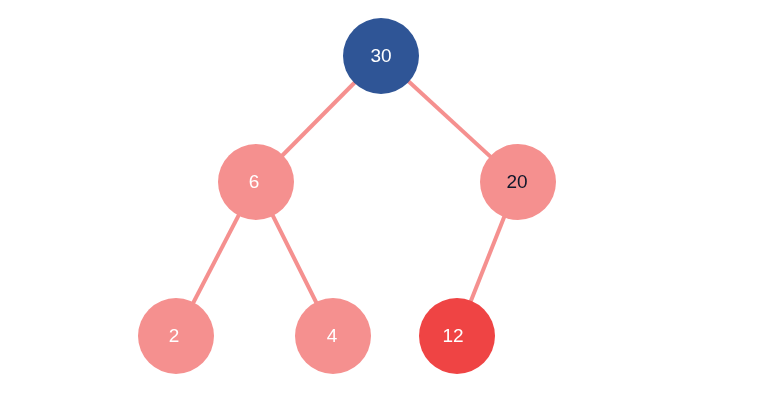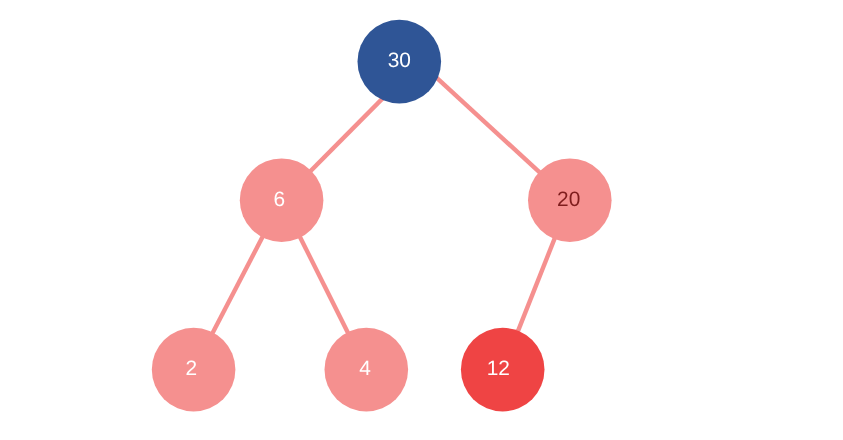--- a/index.html
+++ b/index.html
@@ -51,27 +51,27 @@
 
 <div id="tree-canvas" style="width: 766px; height: 400px; background: rgb(255, 255, 255);">
   <svg id="tree-svg" viewBox="0 0 766 400" xmlns="http://www.w3.org/2000/svg">
       <line x1="381" y1="56" x2="256" y2="182" stroke="#f5908f" stroke-width="4" stroke-linecap="butt"></line>
       <line x1="381" y1="56" x2="518" y2="182" stroke="#f5908f" stroke-width="4" stroke-linecap="butt"></line>
       <line x1="256" y1="182" x2="176" y2="336" stroke="#f5908f" stroke-width="4" stroke-linecap="butt"></line>
       <line x1="256" y1="182" x2="333" y2="336" stroke="#f5908f" stroke-width="4" stroke-linecap="butt"></line>
       <line x1="518" y1="182" x2="457" y2="336" stroke="#f5908f" stroke-width="4" stroke-linecap="butt"></line>
     </svg>
   <div id="nodes-layer">
-      <div class="tree-node" style="left: 325px; top: 18px; width: 76px; height: 76px; background: rgb(47, 85, 150); color: rgb(255, 255, 255);">
+      <div class="tree-node" style="left: 343px; top: 18px; width: 76px; height: 76px; background: rgb(47, 85, 150); color: rgb(255, 255, 255);">
         <span class="node-label" style="transform: translate(0px, -1px);">30</span>
       </div>
       <div class="tree-node" style="left: 218px; top: 144px; width: 76px; height: 76px; background: rgb(245, 144, 143); color: rgb(255, 255, 255);">
         <span class="node-label" style="transform: translate(-2px, -1px);">6</span>
       </div>
-      <div class="tree-node" style="left: 480px; top: 144px; width: 76px; height: 76px; background: rgb(245, 144, 143); color: #7f1d1d;">
+      <div class="tree-node" style="left: 480px; top: 144px; width: 76px; height: 76px; background: rgb(245, 144, 143); color: #0f172a;">
         <span class="node-label" style="transform: translate(-1px, -1px);">20</span>
       </div>
       <div class="tree-node" style="left: 138px; top: 298px; width: 76px; height: 76px; background: rgb(245, 144, 143); color: rgb(255, 255, 255);">
         <span class="node-label" style="transform: translate(-2px, -1px);">2</span>
       </div>
       <div class="tree-node" style="left: 295px; top: 298px; width: 76px; height: 76px; background: rgb(245, 144, 143); color: rgb(255, 255, 255);">
         <span class="node-label" style="transform: translate(-1px, -1px);">4</span>
       </div>
       <div class="tree-node" style="left: 419px; top: 298px; width: 76px; height: 76px; background: #ef4444; color: rgb(255, 255, 255);">
         <span class="node-label" style="transform: translate(-4px, -1px);">12</span>

